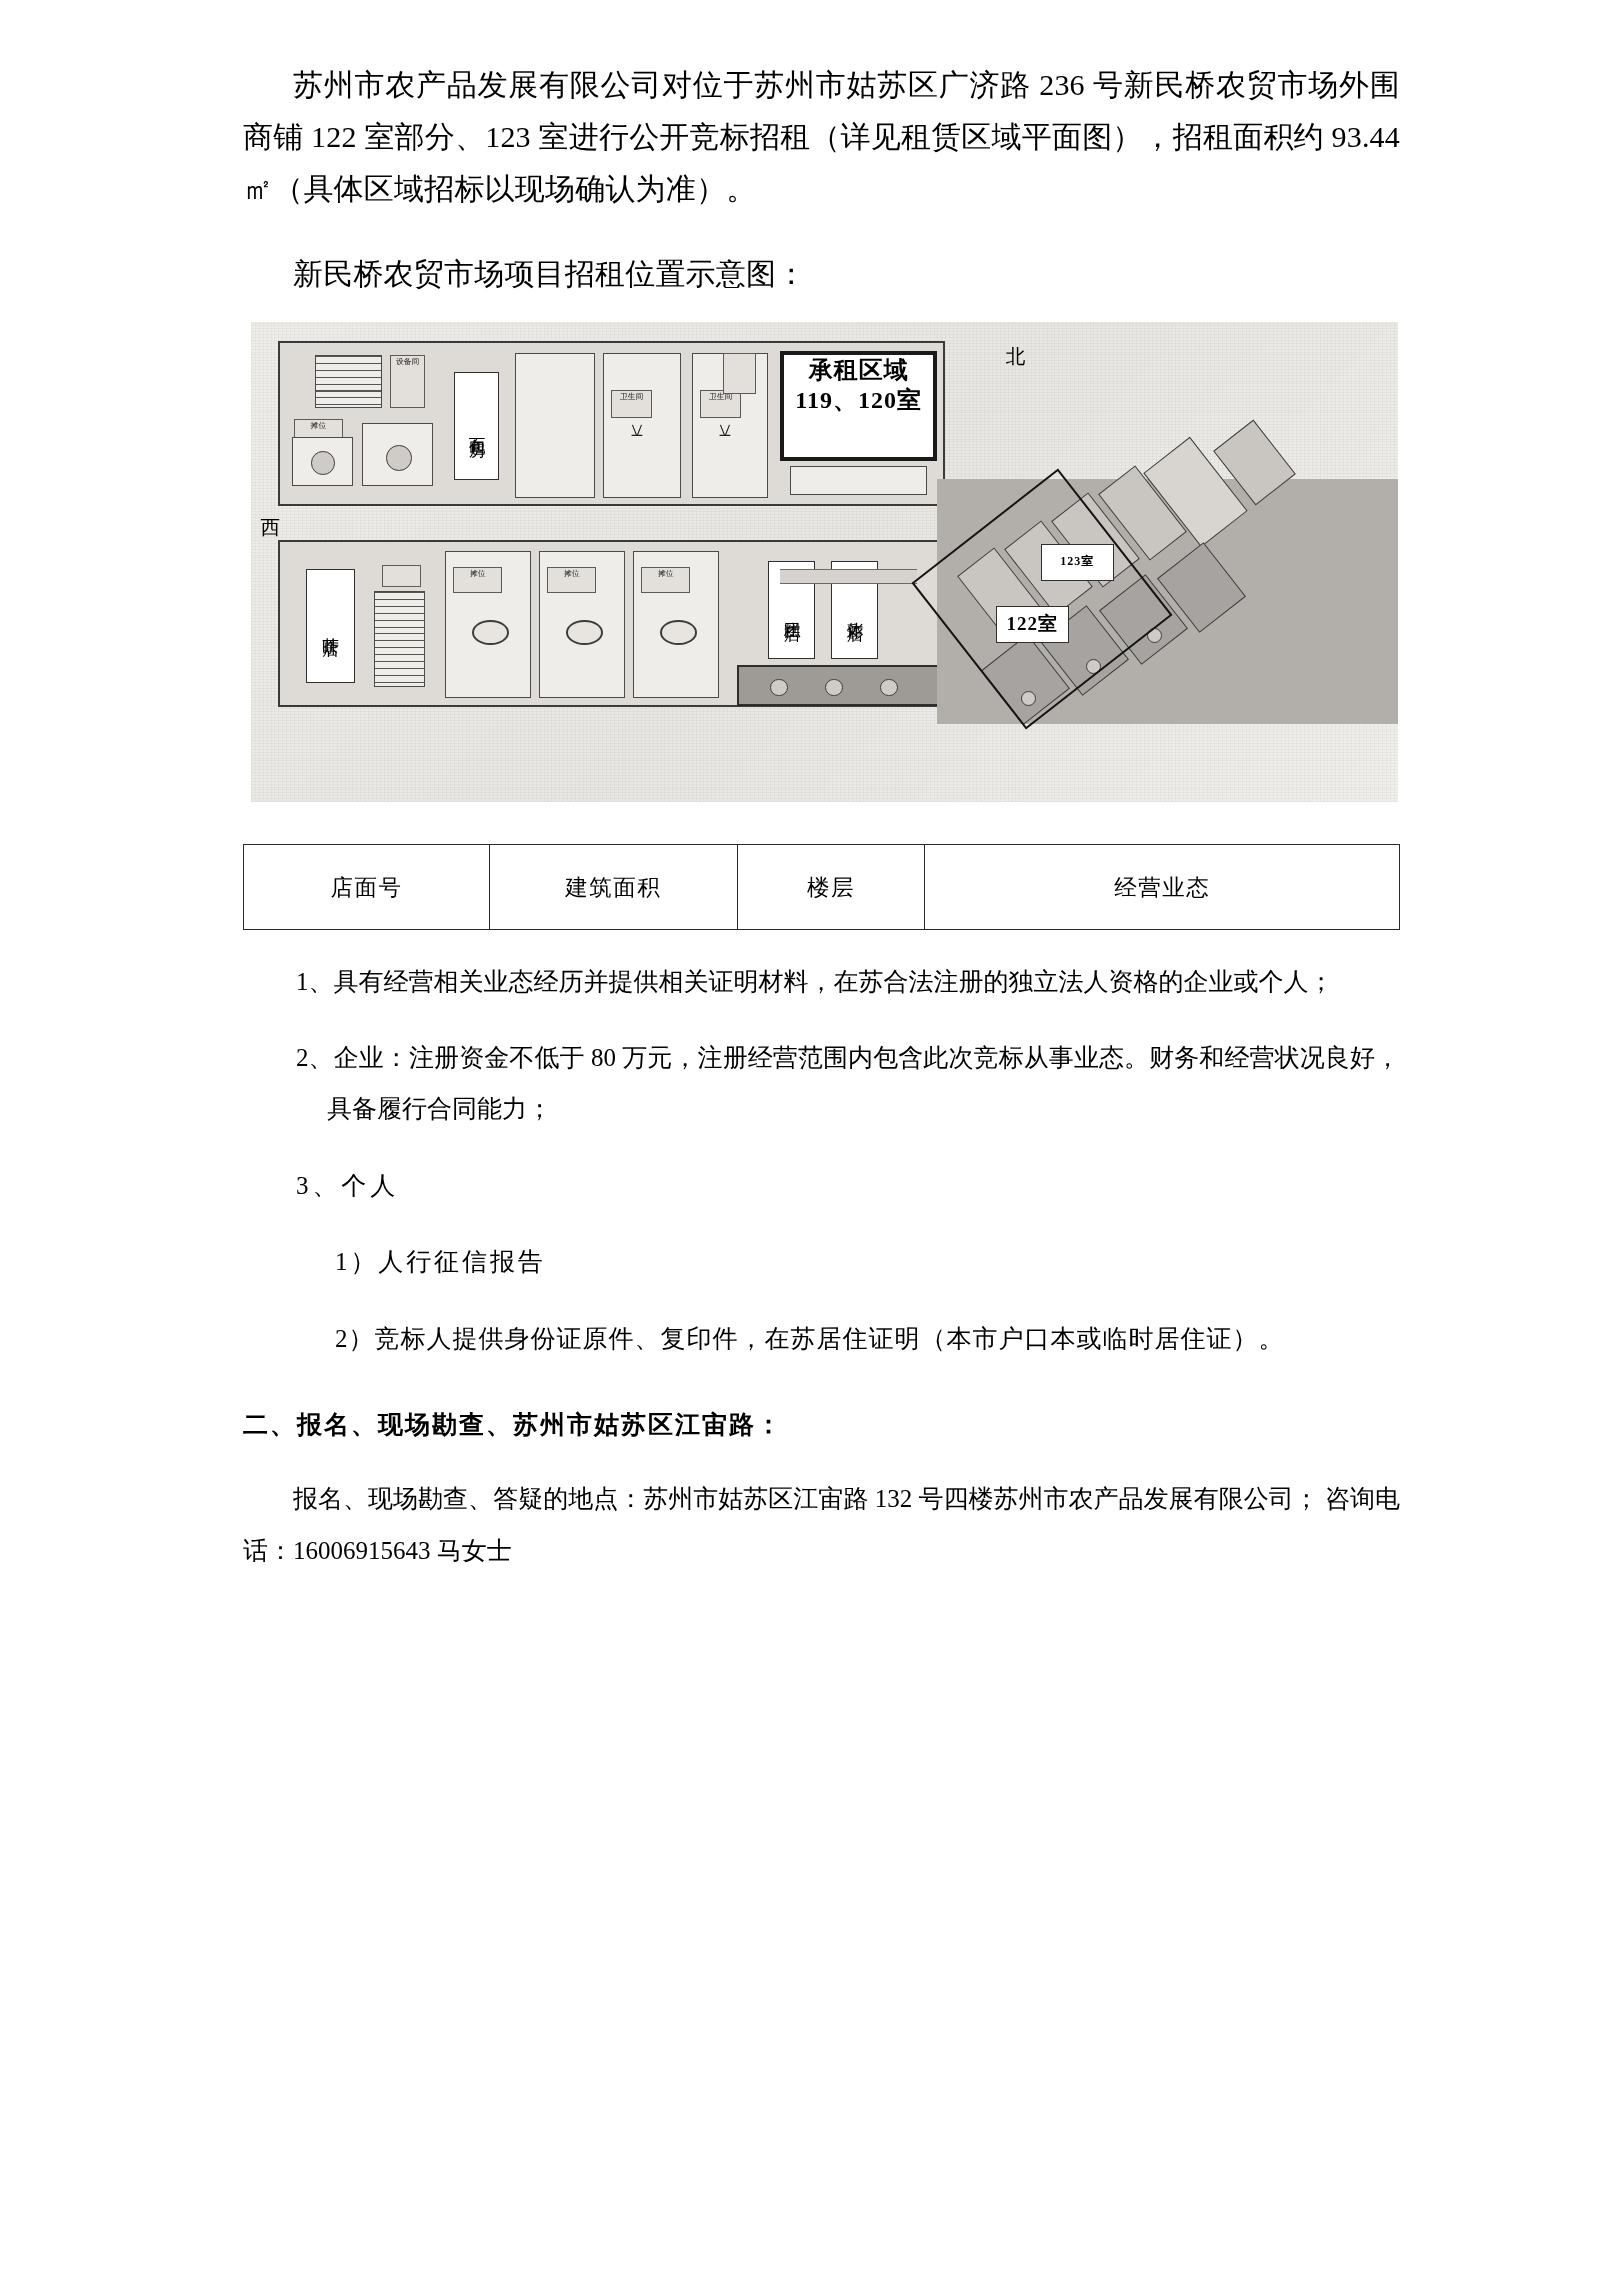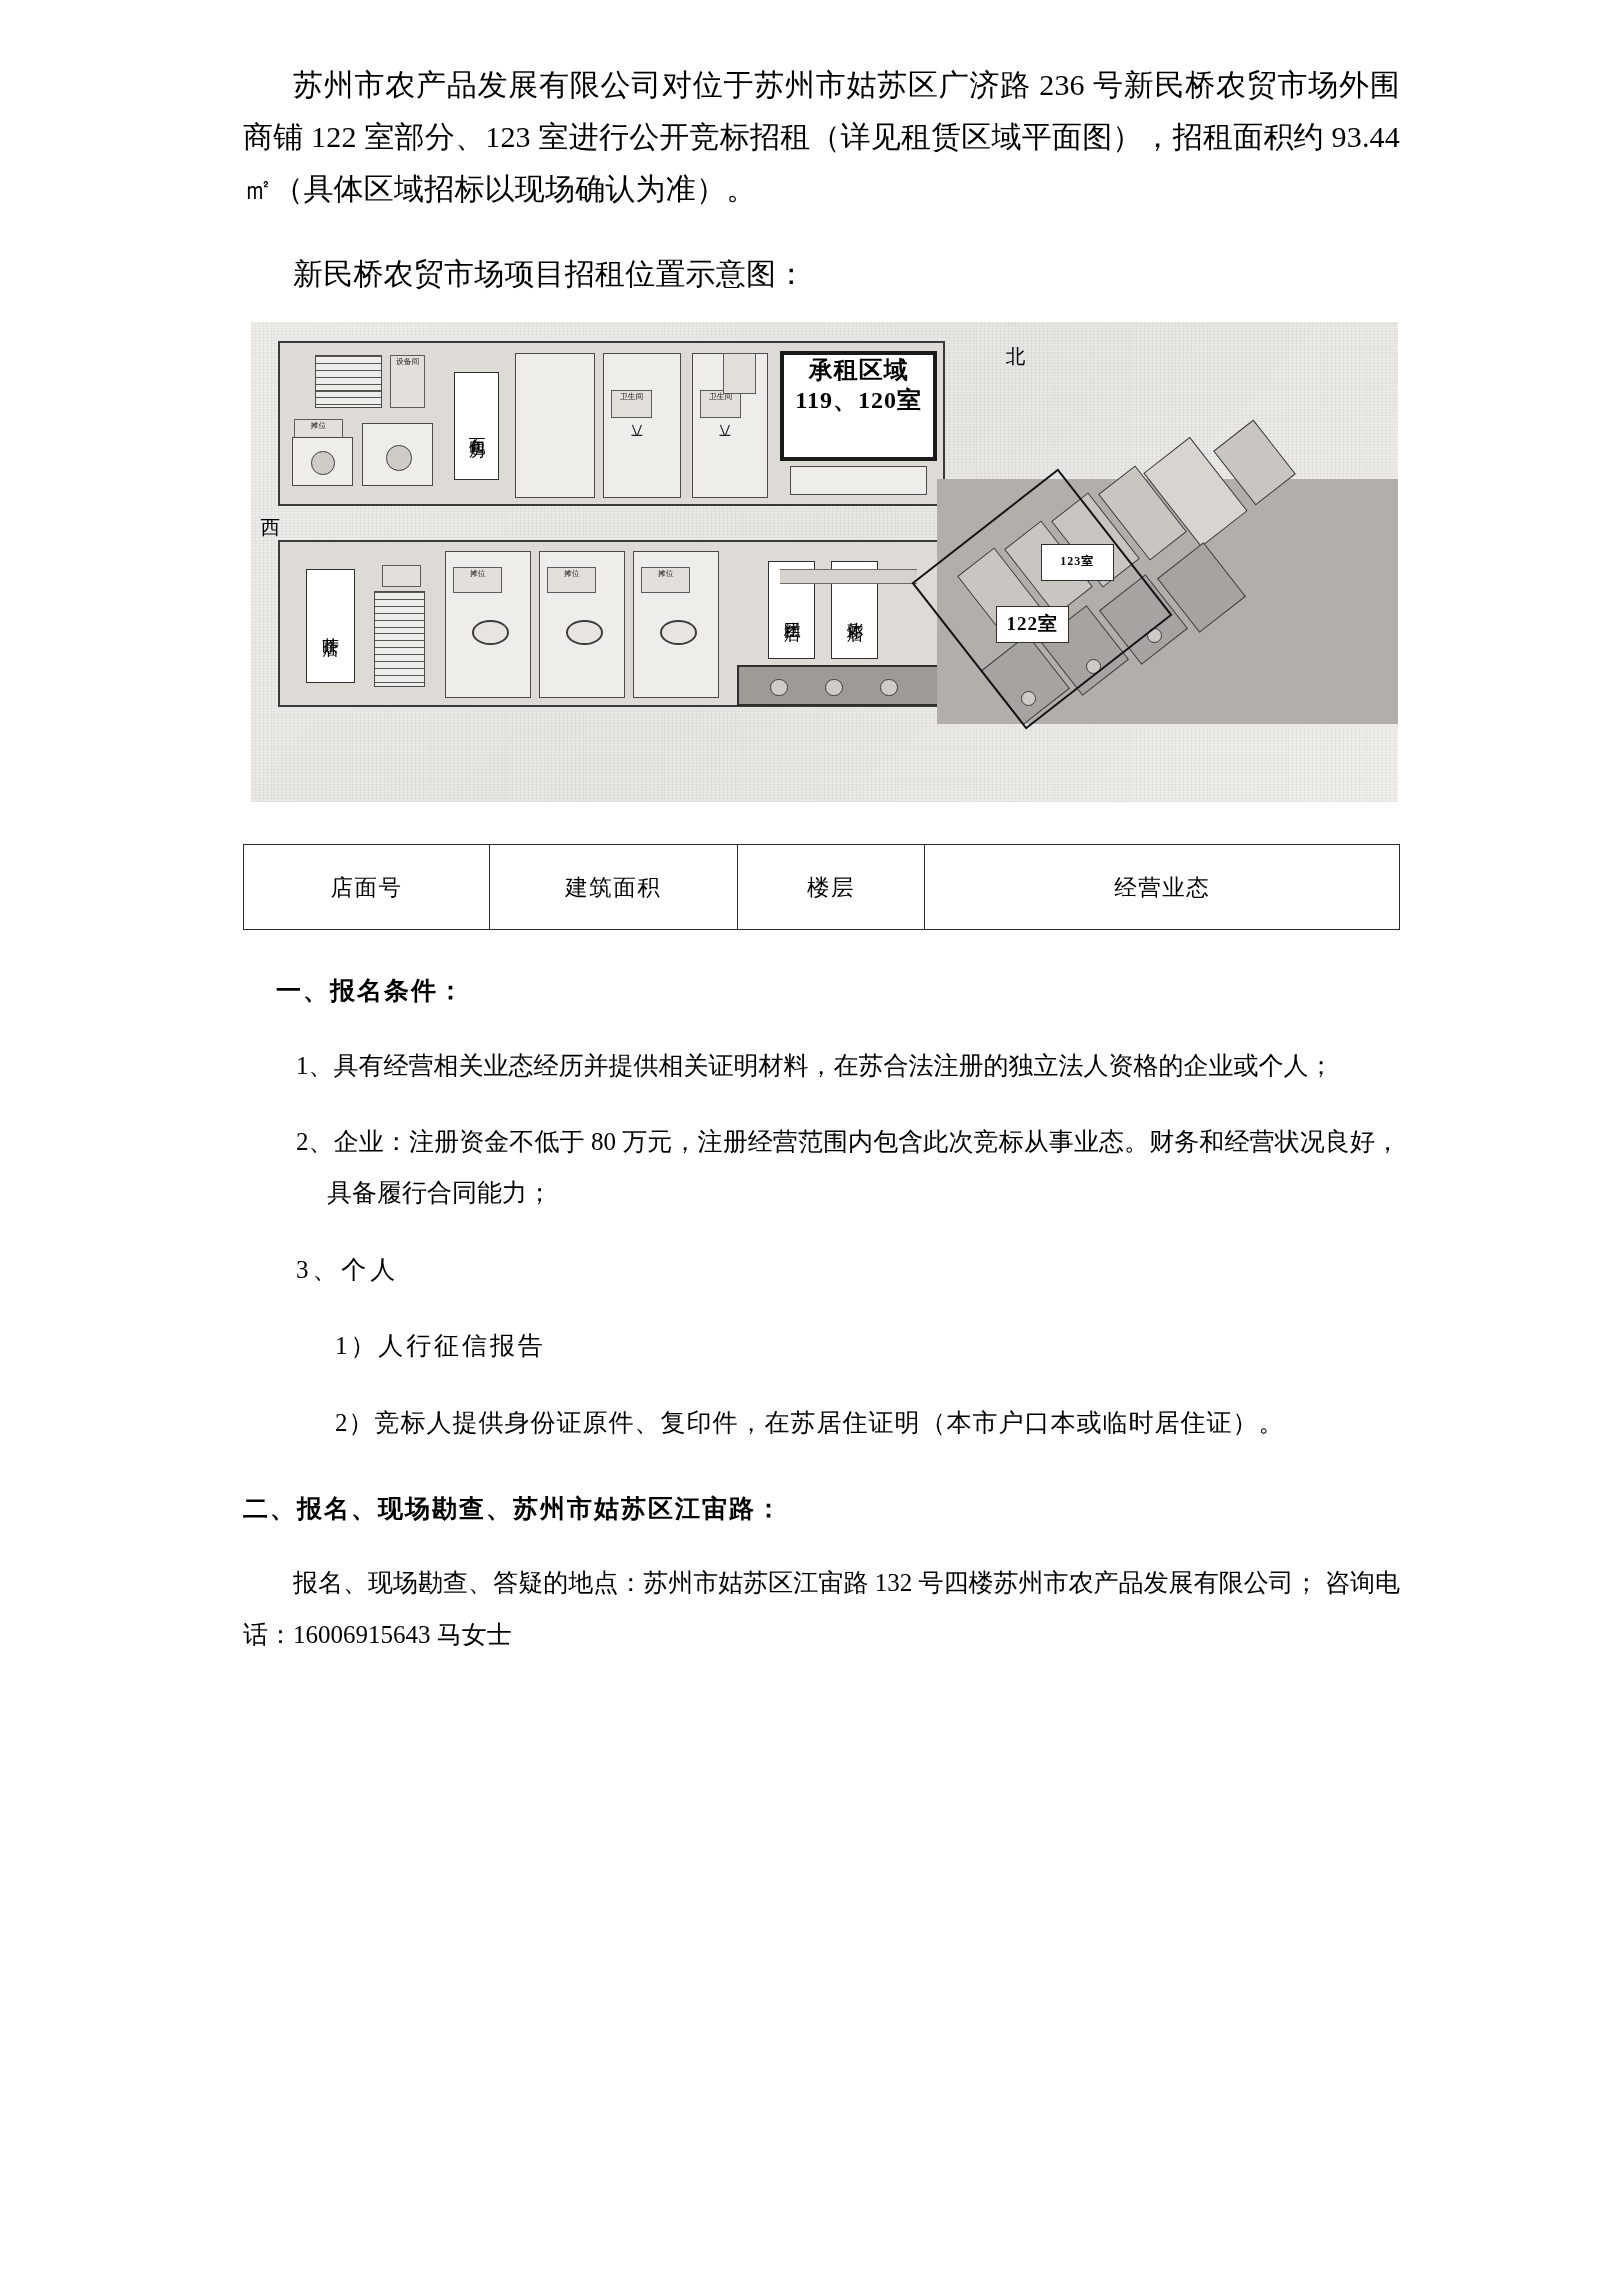--- a/index.html
+++ b/index.html
@@ -344,21 +344,20 @@
       <tbody>
           <tr>
         <td class="hdr col1">店面号</td>
         <td class="hdr col2">建筑面积</td>
         <td class="hdr col3">楼层</td>
         <td class="hdr col4">经营业态</td>
       </tr>
     </tbody>
       </table>
 
-    <div class="h-sec ind">一、报名条件：</div>
 
     <div class="li1">
       <span class="hang">1、具有经营相关业态经历并提供相关证明材料，在苏合法注册的独立法人资格的企业或个人；</span>
     </div>
     <div class="li1">
       <span class="hang">2、企业：注册资金不低于 80 万元，注册经营范围内包含此次竞标从事业态。财务和经营状况良好，具备履行合同能力；</span>
     </div>
     <div class="li1" style="letter-spacing:3.9px;">
       <span class="hang">3、个人</span>
     </div>

